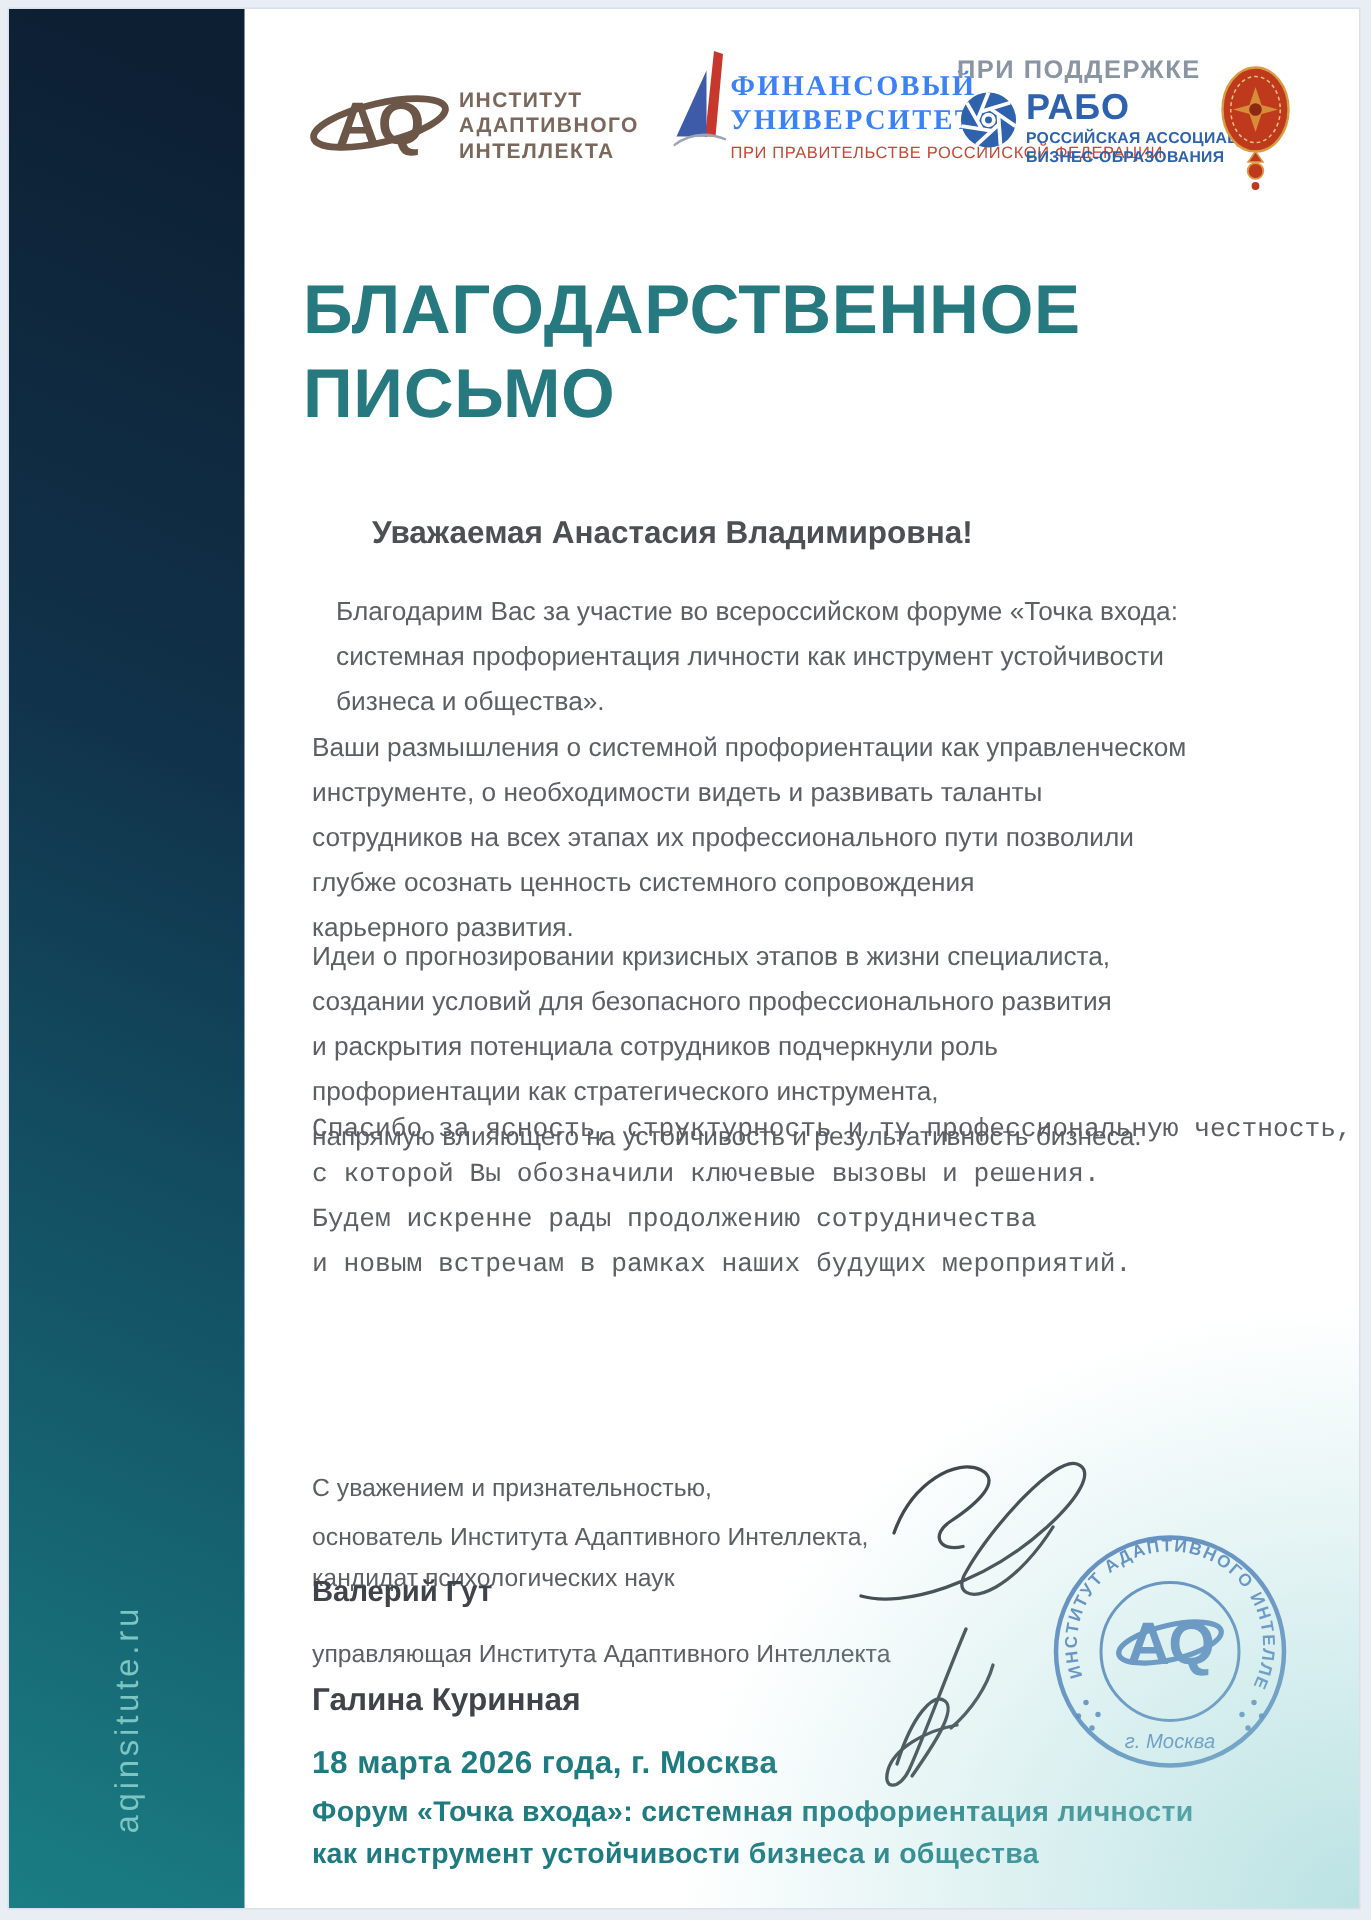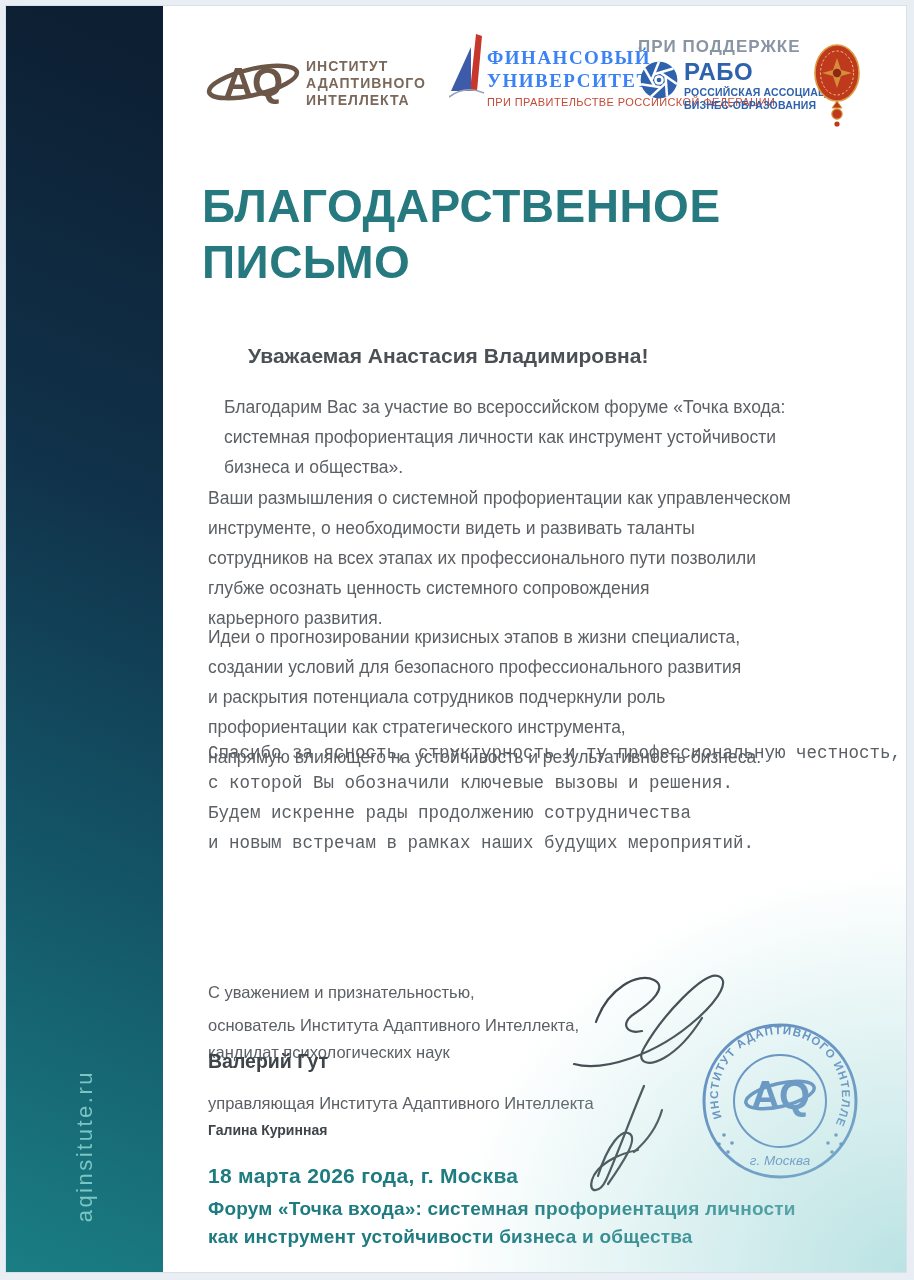--- a/index.html
+++ b/index.html
@@ -52,21 +52,21 @@
   .title { left:196px; top:172px; font-size:46px; line-height:56px; font-weight:bold;
     letter-spacing:.5px; color:#26797e; }
   .greeting { left:202px; top:338px; font-size:21px; font-weight:bold; color:#4b5055;margin-left:40px; }
   .para { left:202px; font-size:17.5px; line-height:30px; color:#5c6064; }
   .p1 { top:386px;margin-left:16px; } .p2 { top:477px; } .p3 { top:616px; } .p4 { top:732px;font-family:Liberation Mono, monospace; }
 
   .signoff-line { left:202px; top:977px; font-size:16.5px; color:#5c6064; }
   .founder-role { left:202px; top:1006px; font-size:16.5px; line-height:27px; color:#5c6064; }
   .founder-name { left:202px; top:1044px; font-size:19.5px; font-weight:bold; color:#3e444a; }
   .manager-role { left:202px; top:1088px; font-size:16.5px; color:#5c6064; }
-  .manager-name { left:202px; top:1116px; font-size:14px; font-weight:bold; color:#3e444a; }
+  .manager-name { left:202px; top:1116px; font-size:21px; font-weight:bold; color:#3e444a; }
 
   .footer-date { left:202px; top:1158px; font-size:21px; font-weight:bold; color:#1e7b80; letter-spacing:.3px; }
   .footer-forum { left:202px; top:1189px; font-size:19px; line-height:28px; font-weight:bold; color:#1e7b80; letter-spacing:.2px; }
 
   svg { display:block; }
 </style>
 </head>
 <body>
 
 <div class="page">

